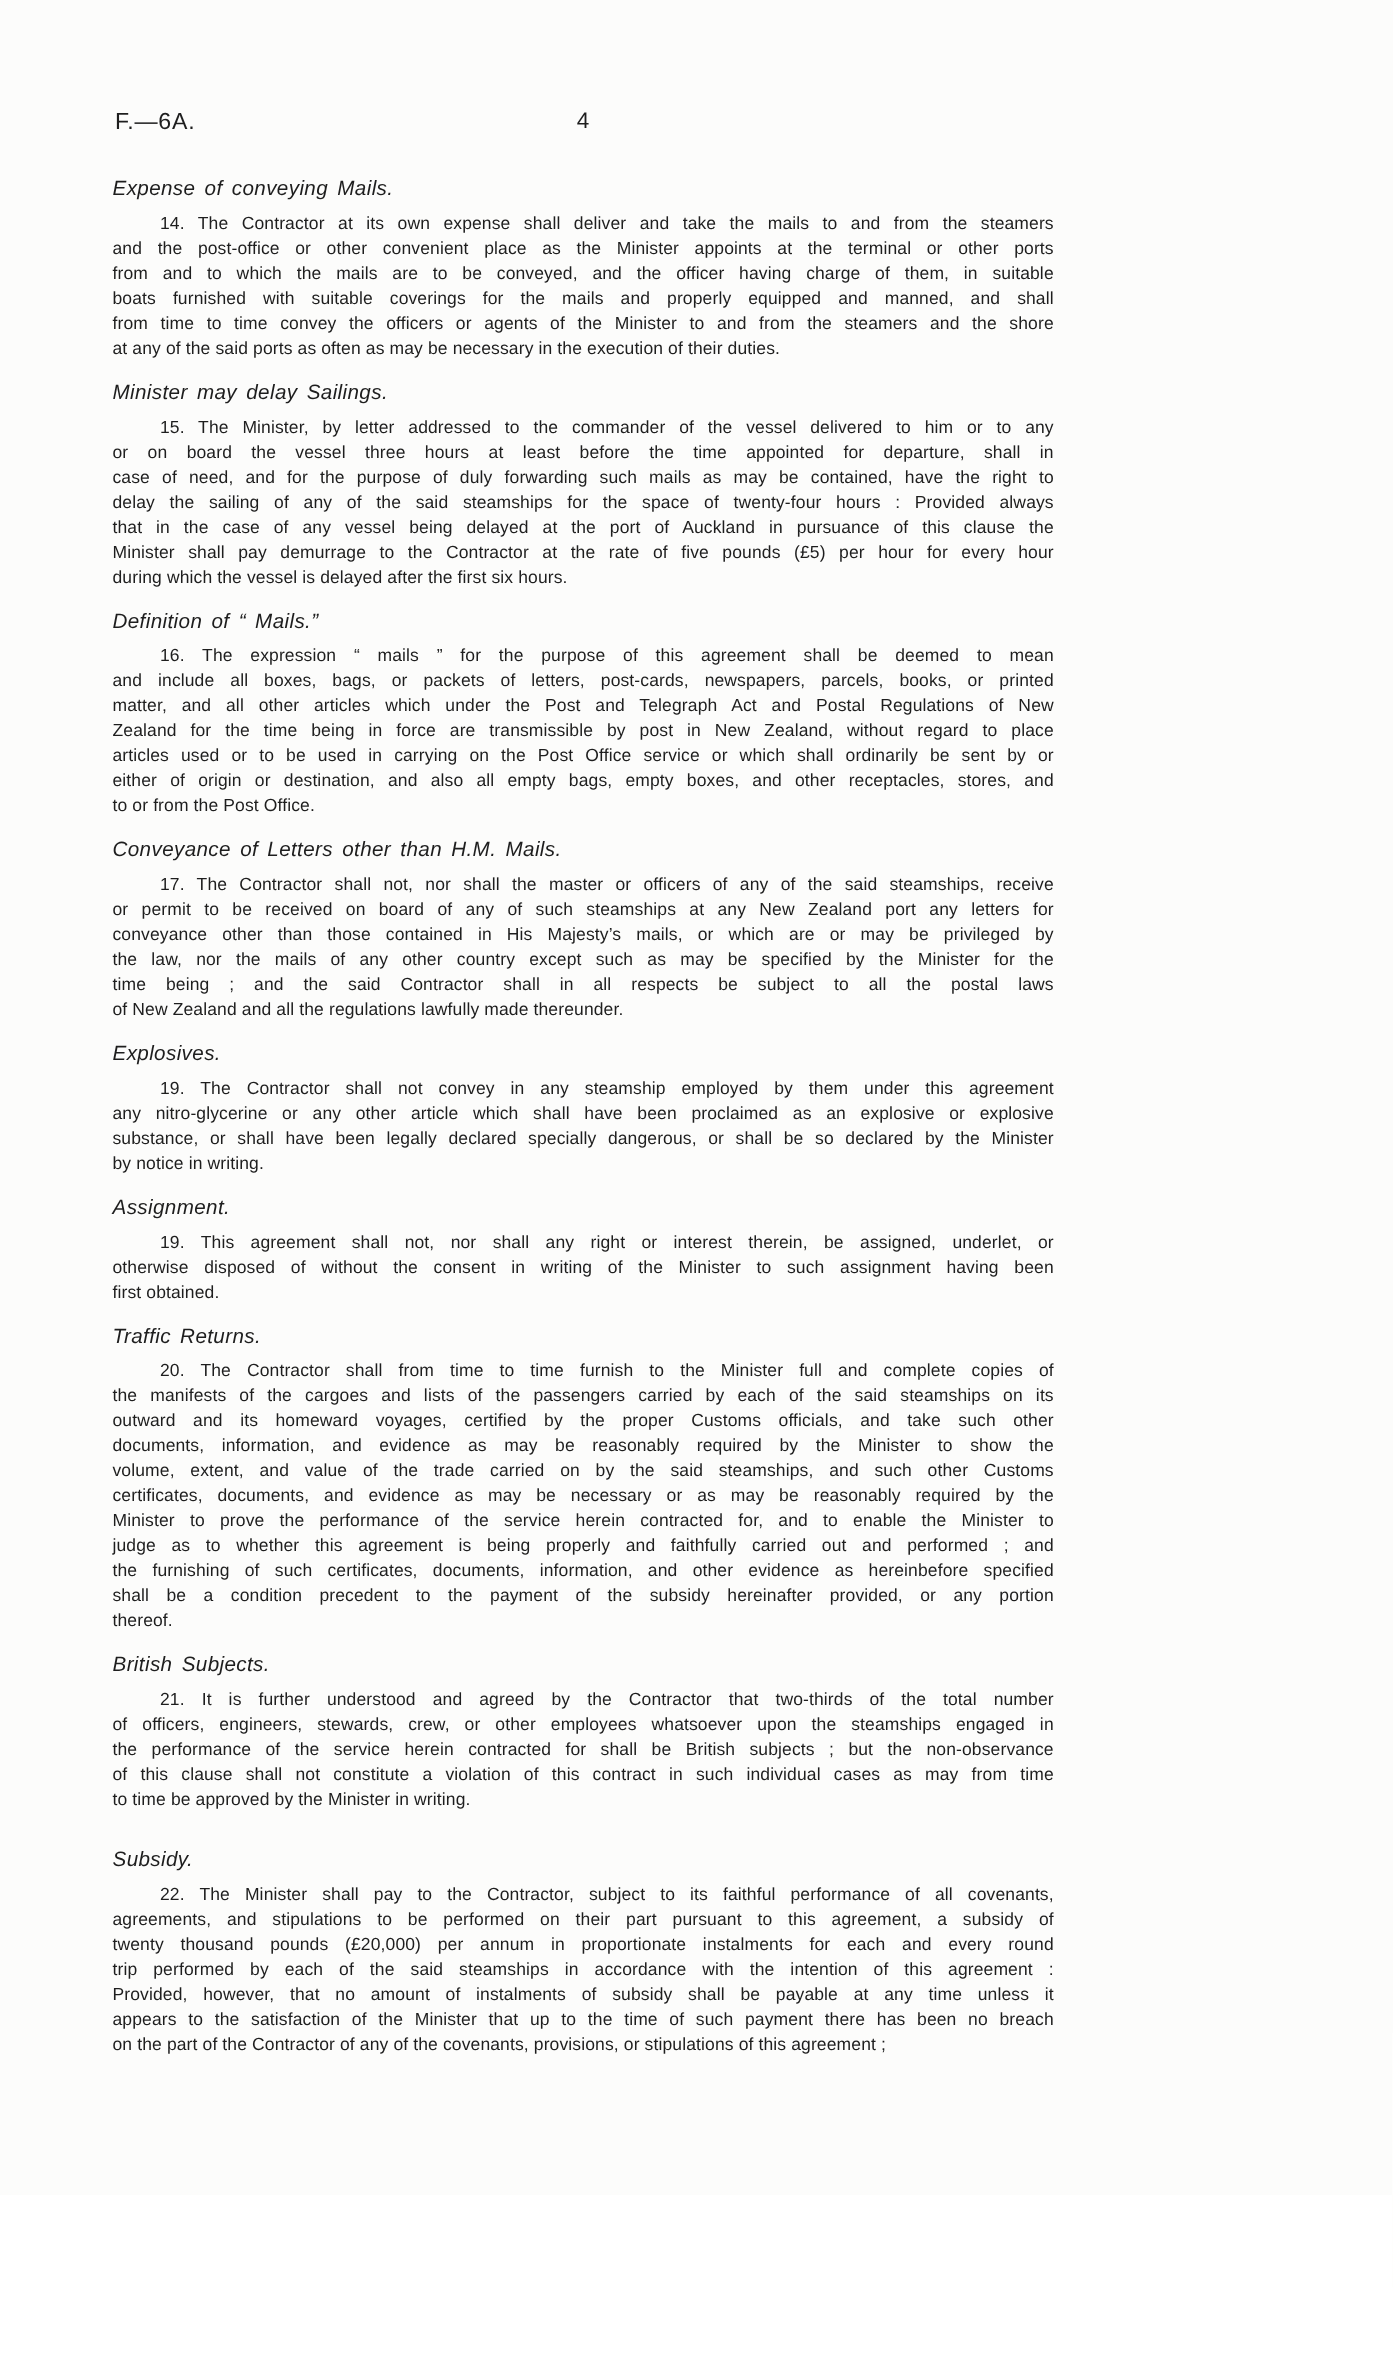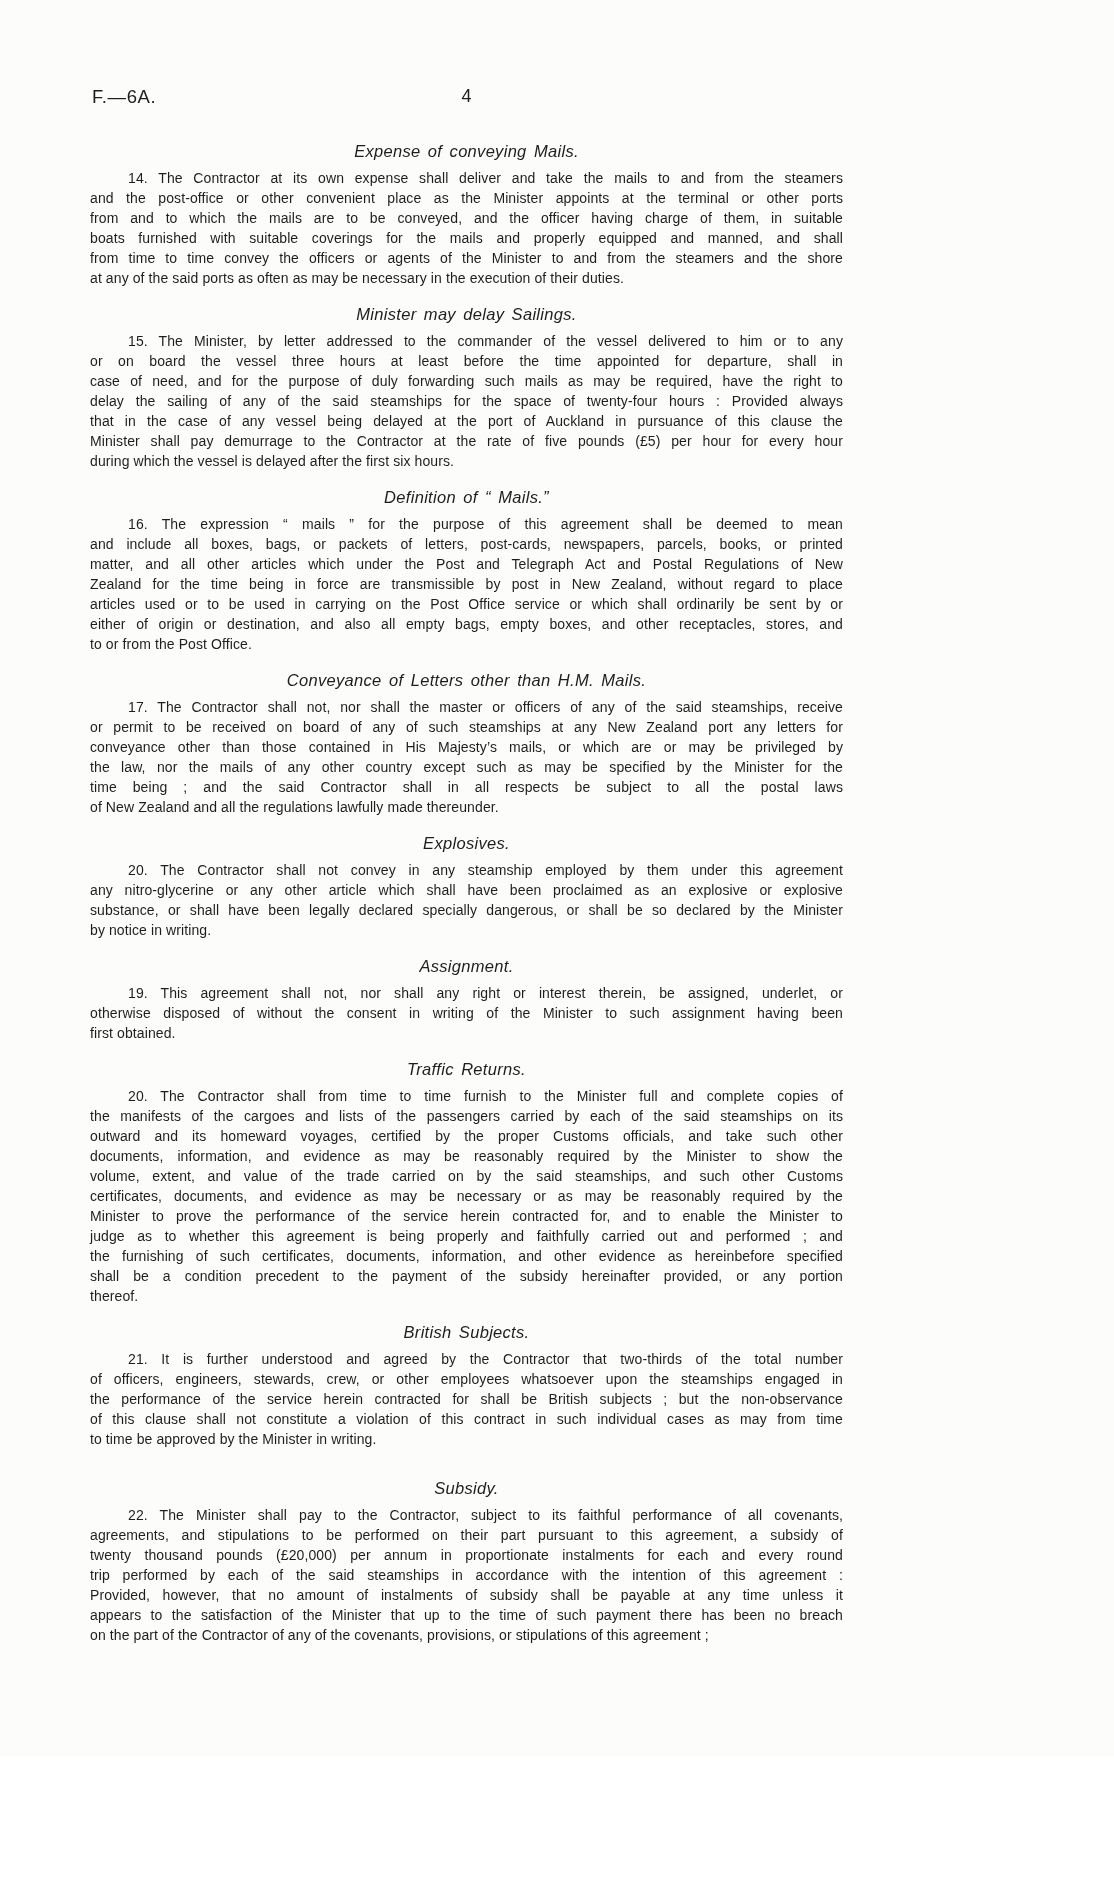--- a/index.html
+++ b/index.html
@@ -41,21 +41,21 @@
     text-align: center;
     font-size: 18px;
   }
   .sections {
     margin-top: 30px;
   }
   .sec-heading {
     font-size: 16.5px;
     font-style: italic;
     font-weight: normal;
-    text-align: center;
+    text-align: left;
     margin: 17px 0 7px 0;
     letter-spacing: 0.3px;
     word-spacing: 2.5px;
   }
   
   .doc-section:nth-of-type(9) .sec-heading {
     margin-top: 30px;
   }
   .clause {
     font-size: 14px;
@@ -92,21 +92,21 @@
             <div class="line">boats furnished with suitable coverings for the mails and properly equipped and manned, and shall</div>
             <div class="line">from time to time convey the officers or agents of the Minister to and from the steamers and the shore</div>
             <div class="line last">at any of the said ports as often as may be necessary in the execution of their duties.</div>
           </div>
         </section>
         <section class="doc-section">
           <h2 class="sec-heading">Minister may delay Sailings.</h2>
           <div class="clause">
             <div class="line first">15. The Minister, by letter addressed to the commander of the vessel delivered to him or to any</div>
             <div class="line">or on board the vessel three hours at least before the time appointed for departure, shall in</div>
-            <div class="line">case of need, and for the purpose of duly forwarding such mails as may be required, have the right to</div>
+            <div class="line">case of need, and for the purpose of duly forwarding such mails as may be contained, have the right to</div>
             <div class="line">delay the sailing of any of the said steamships for the space of twenty-four hours : Provided always</div>
             <div class="line">that in the case of any vessel being delayed at the port of Auckland in pursuance of this clause the</div>
             <div class="line">Minister shall pay demurrage to the Contractor at the rate of five pounds (£5) per hour for every hour</div>
             <div class="line last">during which the vessel is delayed after the first six hours.</div>
           </div>
         </section>
         <section class="doc-section">
           <h2 class="sec-heading">Definition of “ Mails.”</h2>
           <div class="clause">
             <div class="line first">16. The expression “ mails ” for the purpose of this agreement shall be deemed to mean</div>
@@ -125,21 +125,21 @@
             <div class="line">or permit to be received on board of any of such steamships at any New Zealand port any letters for</div>
             <div class="line">conveyance other than those contained in His Majesty’s mails, or which are or may be privileged by</div>
             <div class="line">the law, nor the mails of any other country except such as may be specified by the Minister for the</div>
             <div class="line">time being ; and the said Contractor shall in all respects be subject to all the postal laws</div>
             <div class="line last">of New Zealand and all the regulations lawfully made thereunder.</div>
           </div>
         </section>
         <section class="doc-section">
           <h2 class="sec-heading">Explosives.</h2>
           <div class="clause">
-            <div class="line first">20. The Contractor shall not convey in any steamship employed by them under this agreement</div>
+            <div class="line first">19. The Contractor shall not convey in any steamship employed by them under this agreement</div>
             <div class="line">any nitro-glycerine or any other article which shall have been proclaimed as an explosive or explosive</div>
             <div class="line">substance, or shall have been legally declared specially dangerous, or shall be so declared by the Minister</div>
             <div class="line last">by notice in writing.</div>
           </div>
         </section>
         <section class="doc-section">
           <h2 class="sec-heading">Assignment.</h2>
           <div class="clause">
             <div class="line first">19. This agreement shall not, nor shall any right or interest therein, be assigned, underlet, or</div>
             <div class="line">otherwise disposed of without the consent in writing of the Minister to such assignment having been</div>

